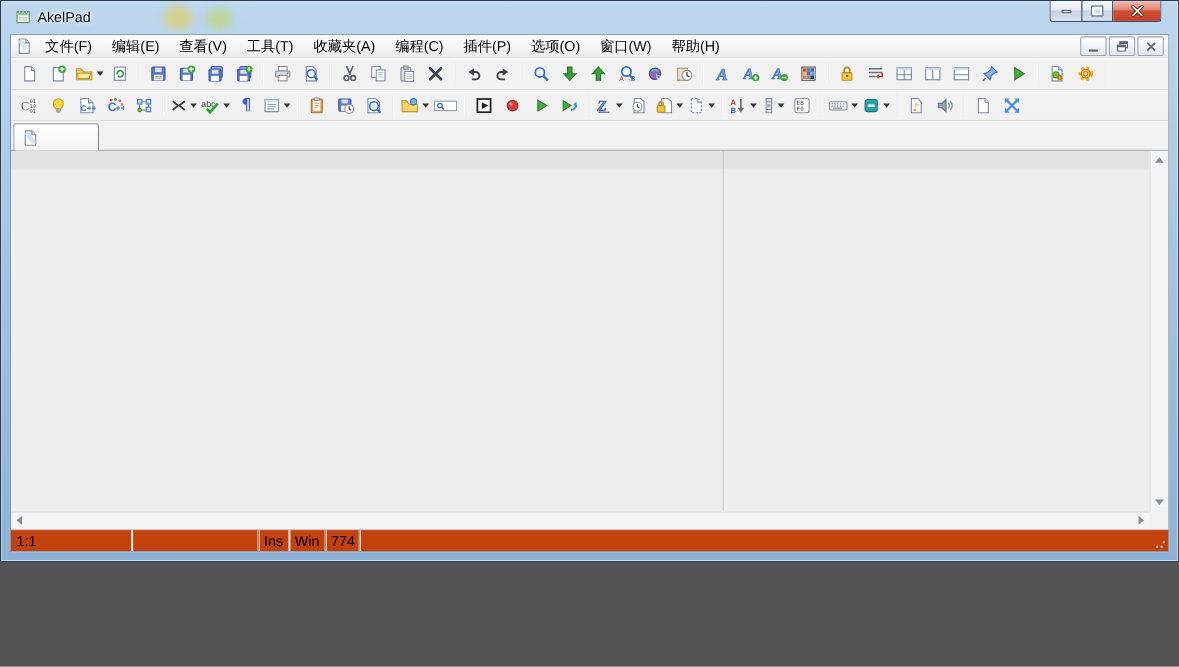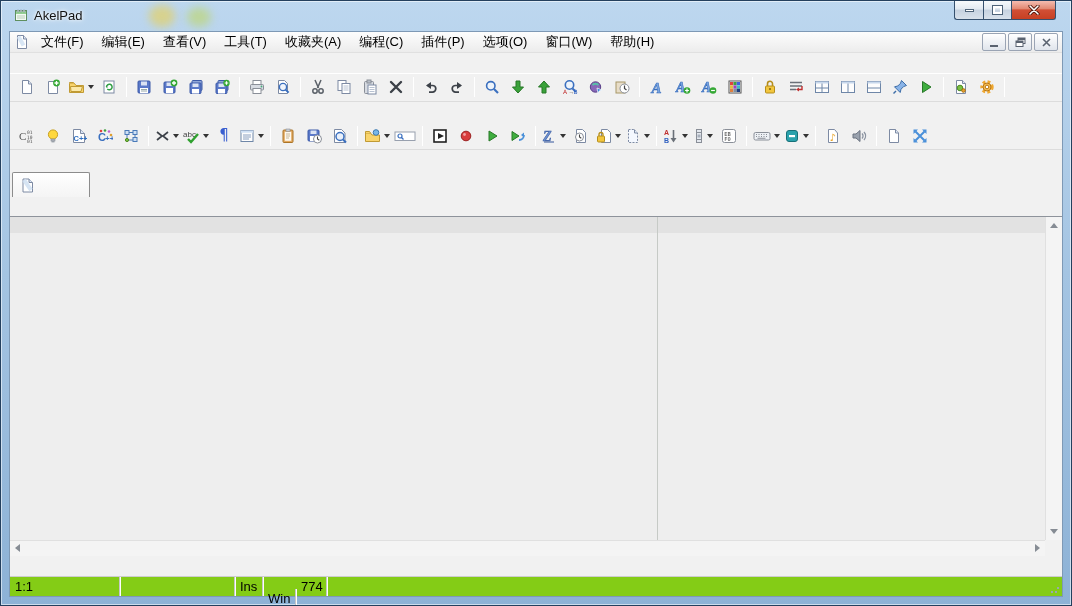--- a/index.html
+++ b/index.html
@@ -1,17 +1,17 @@
 <!DOCTYPE html>
 <html><head>
 <meta charset="utf-8">
 <style>
   html,body{margin:0;padding:0;background:#555;}
   *{box-sizing:border-box;}
-  .frame{position:relative;width:1072px;height:606px;margin:0 auto;
+  .frame{position:relative;width:1072px;height:511px;margin:0 auto;
     font-family:"Liberation Sans","DejaVu Sans",sans-serif;font-size:13px;color:#000;
     background:linear-gradient(180deg,#bdd7ef 0%,#a4c4e2 45%,#8db2d6 100%);
     border:1px solid #24405e; box-shadow:inset 0 0 0 1px rgba(255,255,255,.55); overflow:hidden;}
   
   .titlebar{position:absolute;left:0;top:0;right:0;height:30px;}
   .blob{position:absolute;border-radius:50%;filter:blur(4px);}
   .blob1{left:148px;top:4px;width:26px;height:22px;background:rgba(224,208,110,.75);}
   .blob2{left:186px;top:6px;width:24px;height:20px;background:rgba(190,214,120,.7);}
   .app-icon{position:absolute;left:12px;top:6px;}
   .app-title{position:absolute;left:33px;top:7px;font-size:13px;color:#111;
@@ -20,21 +20,21 @@
   .cap-btn{height:19px;border:1px solid #35506e;border-top:none;display:flex;align-items:center;justify-content:center;
     background:linear-gradient(180deg,#f7fafc 0%,#e2e9f1 45%,#c6d2e0 50%,#d8e1eb 100%);}
   .cap-btn.min{width:29px;border-radius:0 0 0 3px;border-right:none;}
   .cap-btn.max{width:29px;}
   .cap-btn.close{width:44px;border-radius:0 0 3px 0;border-left:none;
     background:linear-gradient(180deg,#f4bcb0 0%,#e28a74 42%,#d14f35 50%,#c74023 100%);}
   .glyph-min{width:9px;height:3px;background:#fff;border:1px solid #4e6379;}
   .glyph-max{width:9px;height:8px;border:2px solid #fff;box-shadow:0 0 0 1px #4e6379;}
   
   .client{position:absolute;left:8px;top:30px;right:8px;bottom:8px;background:#f1f1f1;border:1px solid #7e99b5;
-    display:flex;flex-direction:column;gap:20px;}
+    display:flex;flex-direction:column;}
   
   .menubar{height:21px;background:linear-gradient(180deg,#fdfdfd,#ececec);display:flex;align-items:center;
     padding-left:5px;position:relative;border-bottom:1px solid #e0e0e0;}
   .menu-item{padding:1px 9px;cursor:default;}
   .menu-doc-icon{margin-right:3px;display:flex;}
   .mdi-btns{position:absolute;right:4px;top:1px;display:flex;gap:2px;}
   .mdi-btn{width:24px;height:18px;border:1px solid #9aa4b4;border-radius:2px;display:flex;align-items:center;justify-content:center;
     background:linear-gradient(180deg,#ffffff,#e0e5ec);}
   .glyph-mmin{width:8px;height:2px;background:#5a6370;margin-top:8px;}
   
@@ -55,21 +55,21 @@
   .col-marker{position:absolute;left:647px;top:0;bottom:16px;width:1px;background:#c6cac6;}
   .vscroll{position:absolute;top:0;right:0;bottom:16px;width:17px;background:#f4f4f4;border-left:1px solid #e0e0e0;}
   .hscroll{position:absolute;left:0;right:17px;bottom:0;height:16px;background:#f4f4f4;border-top:1px solid #e0e0e0;}
   .scorner{position:absolute;right:0;bottom:0;width:17px;height:16px;background:#f1f1f1;}
   .sb-arrow{position:absolute;width:0;height:0;}
   .arr-up{left:4px;top:6px;border-left:4px solid transparent;border-right:4px solid transparent;border-bottom:5px solid #868c94;}
   .arr-dn{left:4px;bottom:6px;border-left:4px solid transparent;border-right:4px solid transparent;border-top:5px solid #868c94;}
   .arr-lf{left:5px;top:3px;border-top:4px solid transparent;border-bottom:4px solid transparent;border-right:5px solid #868c94;}
   .arr-rt{right:5px;top:3px;border-top:4px solid transparent;border-bottom:4px solid transparent;border-left:5px solid #868c94;}
   
-  .statusbar{height:20px;background:#84cc16;border-top:1px solid #cdcdcd;display:flex;align-items:center;font-size:13px;position:relative;}
+  .statusbar{height:20px;background:#c2410c;border-top:1px solid #cdcdcd;display:flex;align-items:flex-end;font-size:13px;position:relative;}
   .sb-sec{height:100%;display:flex;align-items:center;padding-left:5px;border-right:1px solid #c6c6c6;box-shadow:1px 0 0 #fdfdfd;}
   .sb-caret{width:110px;}
   .sb-empty{width:115px;}
   .sb-ins{width:28px;}
   .sb-win{width:33px;margin-top:24px;}
   .sb-cp{width:31px;}
   .sb-cpname{width:240px;}
   .sb-right{flex:1;border-right:none;box-shadow:none;padding-left:8px;gap:15px;}
   .grip{position:absolute;right:2px;bottom:2px;width:10px;height:10px;
     background:radial-gradient(circle at 2px 8px,#9aa 1px,transparent 1.3px),

